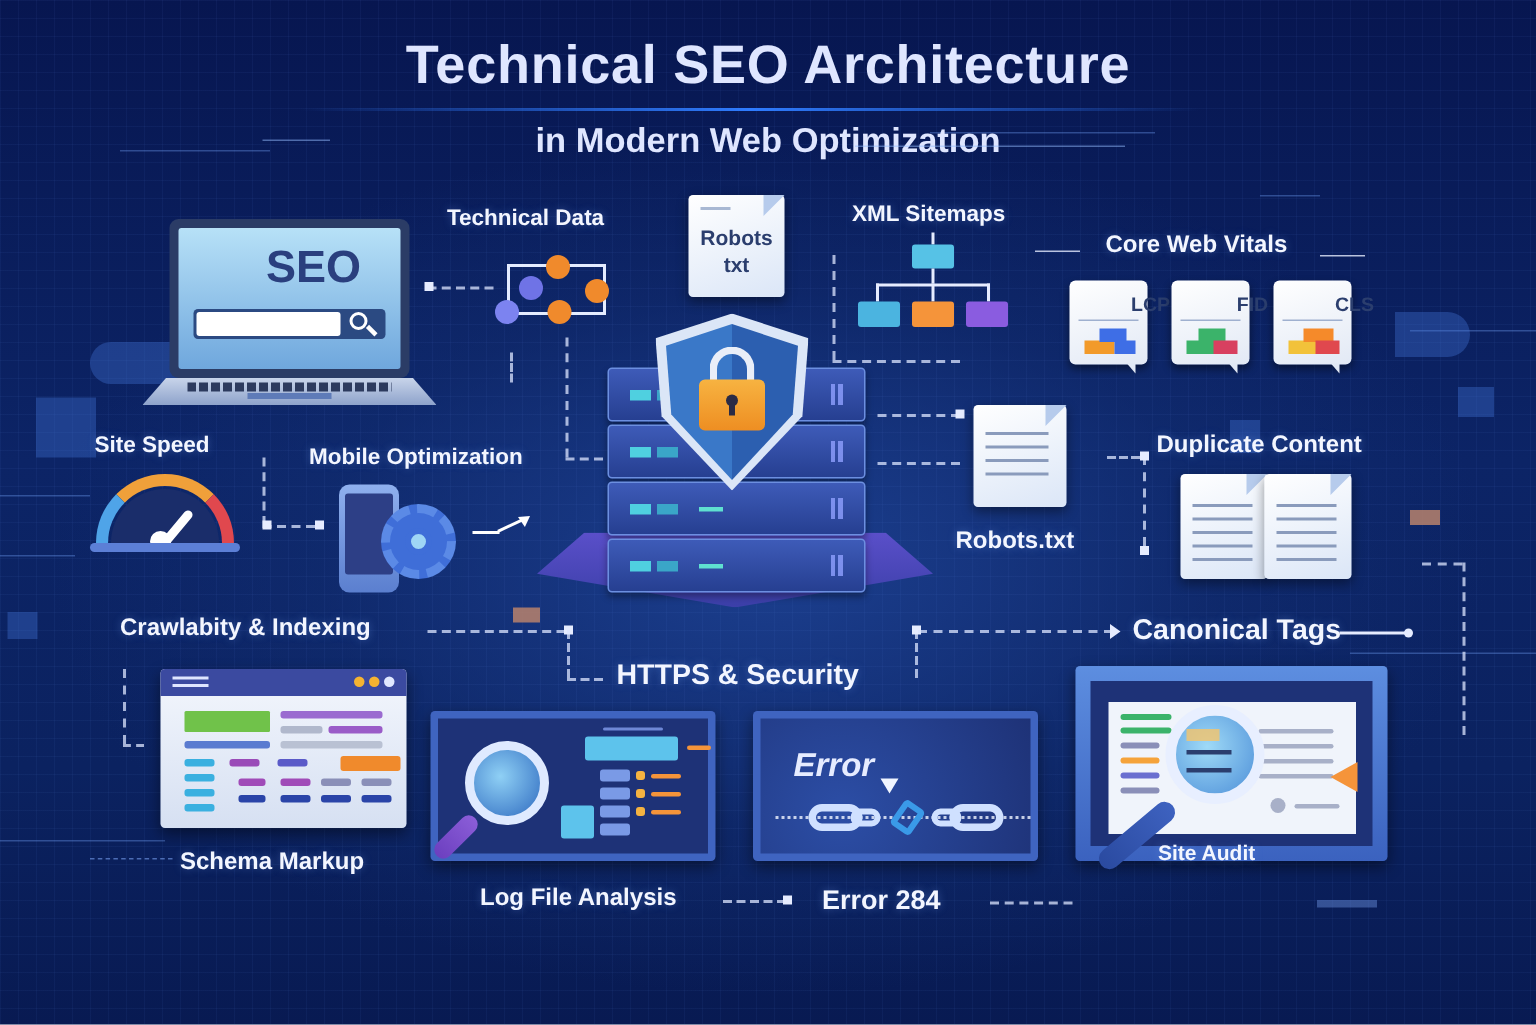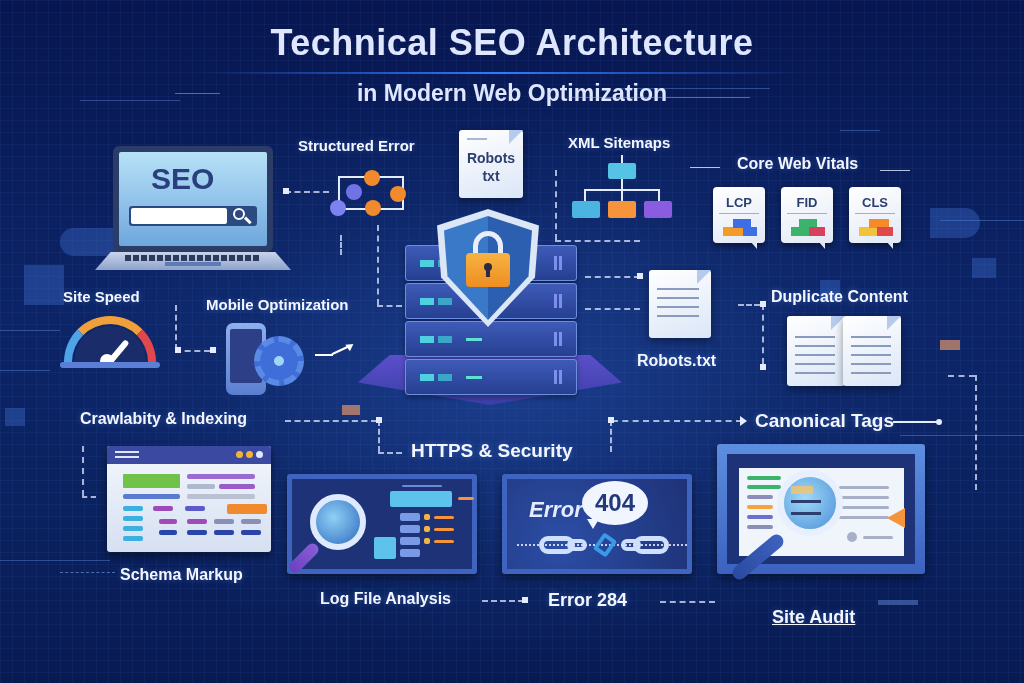--- a/index.html
+++ b/index.html
@@ -35,21 +35,21 @@
     position: absolute; background: linear-gradient(160deg,#ffffff,#dbe6f7);
     border-radius: 3px; box-shadow: 0 3px 8px rgba(0,0,0,0.4);
   }
   .doc .fold {
     position: absolute; right: 0; top: 0; width: 0; height: 0;
     border-left: 14px solid #b6cbec; border-bottom: 14px solid transparent;
   }
   .doc .ln { position: absolute; height: 2px; background: #8a9bbc; }
   .vital {
     position: absolute; width: 52px; height: 56px; background: linear-gradient(160deg,#ffffff,#e2e9f5);
-    border-radius: 4px; box-shadow: 0 3px 6px rgba(0,0,0,0.45);
+    border-radius: 4px; box-shadow: 0 3px 6px rgba(0,0,0,0.45); padding-left: 28px;
   }
   .vital .vt { position: absolute; top: 8px; width: 100%; text-align: center; font-size: 13px; color: #2b3e6e; font-weight: bold; }
   .vital .rule { position: absolute; left: 6px; right: 6px; top: 26px; height: 1px; background: #9fb0cf; }
   .vital .tail { position: absolute; bottom: -6px; right: 8px; width: 0; height: 0; border-left: 6px solid transparent; border-top: 7px solid #e2e9f5; }
   .blk { position: absolute; height: 9px; }
   .server {
     position: absolute; left: 405px; width: 172px; height: 36px;
     background: linear-gradient(180deg,#3e5bb8,#263f91);
     border: 1px solid #6c8fe0; border-radius: 3px;
     box-shadow: 0 3px 5px rgba(0,0,0,0.35);
@@ -85,35 +85,35 @@
 
 <div class="title" style="top:22px;font-size:36px;letter-spacing:0.5px;">Technical SEO Architecture</div>
 <div class="abs" style="left:200px;top:72px;width:600px;height:2px;background:linear-gradient(90deg,transparent,#2f7cff,transparent);"></div>
 <div class="title" style="top:80px;font-size:23px;">in Modern Web Optimization</div>
 <div class="line" style="left:175px;top:93px;width:45px;height:1px;background:rgba(150,190,255,0.5);"></div>
 <div class="line" style="left:570px;top:97px;width:180px;height:1px;background:rgba(150,190,255,0.5);"></div>
 
 <div class="abs" style="left:95px;top:146px;width:200px;height:125px;">
   <div class="abs" style="left:18px;top:0;width:160px;height:106px;background:#2b3c66;border-radius:6px;padding:6px;">
     <div style="width:100%;height:100%;background:linear-gradient(180deg,#b7e1f7,#6fa7dd);border-radius:2px;position:relative;">
-      <div class="abs" style="left:0;width:100%;top:10px;text-align:left;font-size:30px;font-weight:bold;color:#2a3f7e;padding-left:32px;">SEO</div>
+      <div class="abs" style="left:0;width:100%;top:10px;text-align:center;font-size:30px;font-weight:bold;color:#2a3f7e;padding-left:32px;">SEO</div>
       <div class="abs" style="left:10px;top:54px;width:128px;height:20px;background:#2b4a82;border-radius:3px;">
         <div style="position:absolute;left:2px;top:2px;width:96px;height:16px;background:#fff;border-radius:2px;"></div>
         <div class="abs" style="left:104px;top:2px;width:12px;height:12px;border:2.5px solid #fff;border-radius:50%;"></div>
         <div class="abs" style="left:115px;top:13px;width:8px;height:2.5px;background:#fff;transform:rotate(45deg);"></div>
       </div>
     </div>
   </div>
   <div class="abs" style="left:0;top:106px;width:196px;height:18px;background:linear-gradient(180deg,#c8d4ea,#8ea3cb);clip-path:polygon(8% 0,92% 0,100% 100%,0 100%);">
     <div style="position:absolute;left:30px;top:3px;width:136px;height:6px;background:repeating-linear-gradient(90deg,#2c3a5e 0 6px,transparent 6px 8px);"></div>
     <div style="position:absolute;left:70px;top:10px;width:56px;height:4px;background:#5e7bb8;"></div>
   </div>
 </div>
 
-<div class="label" style="left:298px;top:137px;font-size:15px;">Structured Error</div>
+<div class="label" style="left:298px;top:137px;font-size:15px;">Technical Data</div>
 <div class="dash" style="left:285px;top:191px;width:44px;border-top-width:2px;"></div>
 <div class="dot" style="left:283px;top:188px;"></div>
 <div class="abs" style="left:330px;top:170px;width:80px;height:50px;">
   <div style="position:absolute;left:8px;top:6px;width:66px;height:34px;border:2px solid #e4ecff;"></div>
   <div style="position:absolute;left:16px;top:14px;width:16px;height:16px;border-radius:50%;background:#6f73e6;"></div>
   <div style="position:absolute;left:0;top:30px;width:16px;height:16px;border-radius:50%;background:#7c83f0;"></div>
   <div style="position:absolute;left:34px;top:0;width:16px;height:16px;border-radius:50%;background:#f08a2c;"></div>
   <div style="position:absolute;left:60px;top:16px;width:16px;height:16px;border-radius:50%;background:#f08a2c;"></div>
   <div style="position:absolute;left:35px;top:30px;width:16px;height:16px;border-radius:50%;background:#f08a2c;"></div>
 </div>
@@ -336,23 +336,20 @@
   <div style="position:absolute;left:28px;top:0;width:56px;height:56px;border-radius:50%;border:6px solid #dfeaff;background:radial-gradient(circle at 40% 40%,#8fd0f5,#2f6bc0);"></div>
   <div style="position:absolute;left:4px;top:58px;width:36px;height:12px;background:linear-gradient(90deg,#6c3fbf,#8b5ed8);border-radius:6px;transform:rotate(-45deg);"></div>
 </div>
 <div class="label" style="left:320px;top:590px;font-size:16px;">Log File Analysis</div>
 <div class="dash" style="left:482px;top:600px;width:42px;border-top-width:2px;"></div>
 <div class="dot" style="left:522px;top:597px;"></div>
 
 <div class="browser" style="left:502px;top:474px;width:190px;height:100px;background:#3f64c0;padding:5px;">
   <div style="position:relative;width:100%;height:100%;background:radial-gradient(circle at 30% 70%,#2c4ea6,#1e3277);padding-left:24px;">
     <div class="abs" style="left:22px;top:18px;font-size:22px;font-style:italic;font-weight:bold;color:#e6ecff;">Error</div>
-    <div class="abs" style="left:75px;top:2px;width:66px;height:44px;border-radius:50%;background:#f0f5ff;">
-      <div class="abs" style="left:0;width:100%;top:8px;text-align:center;font-size:24px;font-weight:bold;color:#233a7a;">404</div>
-    </div>
     <div class="abs" style="left:80px;top:40px;width:0;height:0;border-left:6px solid transparent;border-right:6px solid transparent;border-top:10px solid #f0f5ff;"></div>
     <div class="abs" style="left:10px;top:54px;width:170px;height:24px;">
       <div style="position:absolute;left:0;top:11px;width:170px;border-top:2px dotted rgba(240,245,255,0.8);"></div>
       <div style="position:absolute;left:22px;top:3px;width:36px;height:18px;border-radius:9px;border:5px solid #cfe0ff;"></div>
       <div style="position:absolute;left:50px;top:6px;width:20px;height:12px;border-radius:6px;border:4px solid #cfe0ff;"></div>
       <div style="position:absolute;left:80px;top:2px;width:16px;height:20px;border:4px solid #3a9ae8;border-radius:3px;transform:rotate(35deg);"></div>
       <div style="position:absolute;left:104px;top:6px;width:20px;height:12px;border-radius:6px;border:4px solid #cfe0ff;"></div>
       <div style="position:absolute;left:116px;top:3px;width:36px;height:18px;border-radius:9px;border:5px solid #cfe0ff;"></div>
     </div>
   </div>
@@ -379,14 +376,14 @@
     </div>
   </div>
 </div>
 <div class="abs" style="left:725px;top:470px;width:120px;height:120px;">
   <div style="position:absolute;left:52px;top:0;width:66px;height:66px;border-radius:50%;border:7px solid #e8efff;background:radial-gradient(circle at 40% 40%,#9fdaf7,#4d8fd8);"></div>
   <div style="position:absolute;left:66px;top:16px;width:22px;height:8px;background:#f5c46a;opacity:0.8;"></div>
   <div style="position:absolute;left:66px;top:30px;width:30px;height:3px;background:#2b3e6e;"></div>
   <div style="position:absolute;left:66px;top:42px;width:30px;height:3px;background:#2b3e6e;"></div>
   <div style="position:absolute;left:2px;top:80px;width:62px;height:14px;background:linear-gradient(90deg,#2a4aa0,#3e62c0);border-radius:7px;transform:rotate(-40deg);"></div>
 </div>
-<div class="label" style="left:772px;top:607px;font-size:18px;text-decoration:underline;">Site Audit</div>
+<div class="label" style="left:772px;top:560px;font-size:14px;">Site Audit</div>
 <div class="line" style="left:878px;top:600px;width:40px;height:5px;background:rgba(120,160,240,0.4);"></div>
 
 </body></html>

